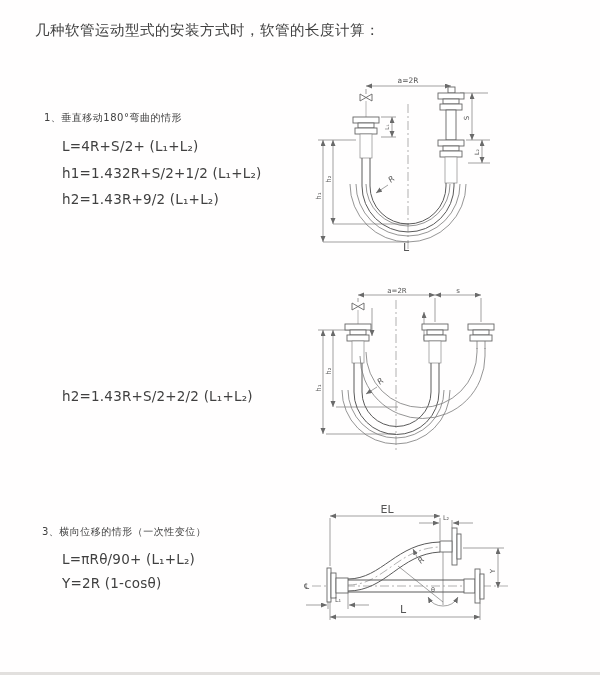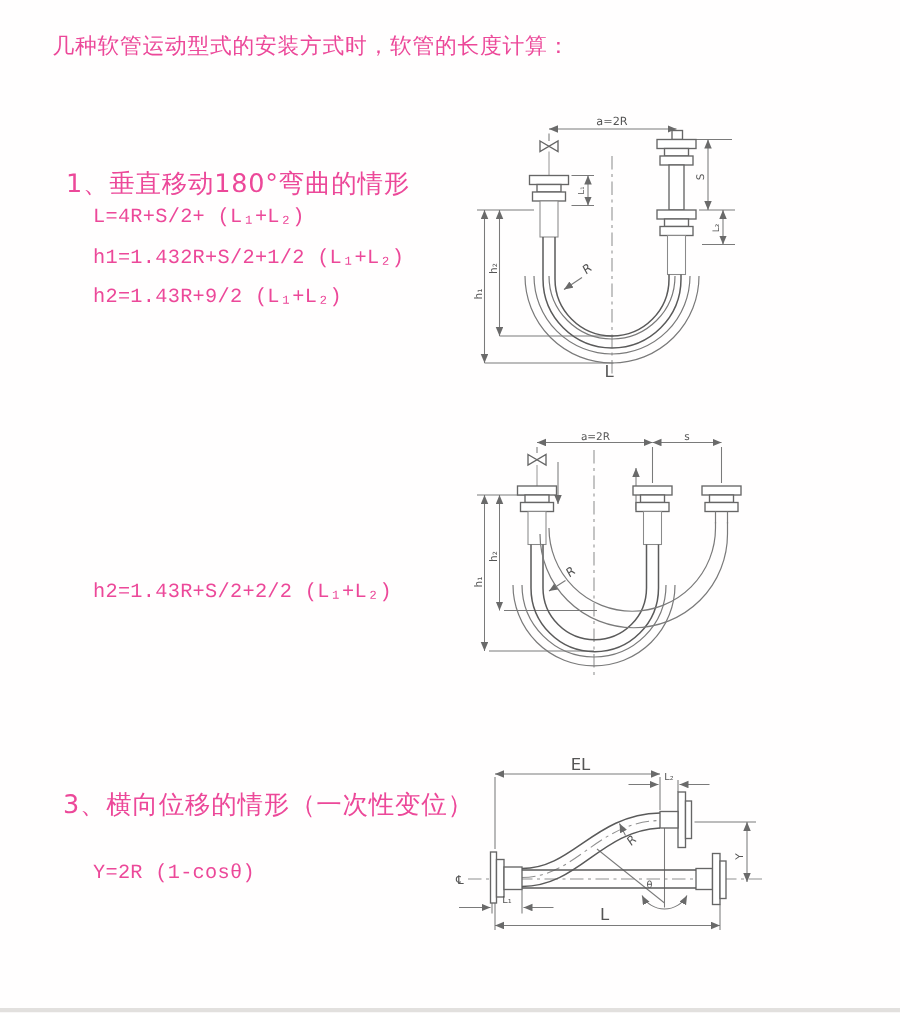--- a/index.html
+++ b/index.html
@@ -1,23 +1,23 @@
 <!DOCTYPE html>
 <html><head>
 <meta charset="utf-8">
 <style>
   html,body{margin:0;padding:0;background:#fff;}
   .page{
     position:relative;width:600px;height:675px;background:#fffefe;
-    font-family:"DejaVu Sans","Liberation Sans",sans-serif;color:#ec4899;
+    font-family:"DejaVu Sans","Liberation Sans",sans-serif;color:#404040;
     overflow:hidden;border-bottom:3px solid #e2e0de;box-sizing:border-box;
   }
   .title{position:absolute;left:35px;top:21px;font-size:14.5px;letter-spacing:.5px;}
-  .heading{position:absolute;font-size:17px;letter-spacing:.5px;white-space:nowrap;text-align:right;}
-  .formula{position:absolute;font-size:13.5px;white-space:nowrap;letter-spacing:.2px;font-family:Liberation Mono, monospace;}
+  .heading{position:absolute;font-size:10px;letter-spacing:.5px;white-space:nowrap;text-align:right;}
+  .formula{position:absolute;font-size:13.5px;white-space:nowrap;letter-spacing:.2px;}
   svg.diag{position:absolute;}
   svg.diag text{fill:#555;font-family:"DejaVu Sans","Liberation Sans",sans-serif;}
   .dim line, .dim path{stroke:#7a7a7a;stroke-width:.7;fill:none;}
   .thin{stroke:#8a8a8a;stroke-width:.6;fill:none;}
   .hose path, .hose line{stroke:#5a5a5a;stroke-width:1;fill:none;}
   .hose .alt{stroke:#7a7a7a;stroke-width:.8;}
   .fit rect{stroke:#666;stroke-width:.9;fill:#fff;}
   .fit .braid{stroke:#8a8a8a;stroke-width:.7;}
   .cline{stroke:#8f8f8f;stroke-width:.7;stroke-dasharray:9 3 2 3;fill:none;}
   .valve{stroke:#666;stroke-width:.9;fill:none;}
@@ -30,20 +30,21 @@
   <div class="title">几种软管运动型式的安装方式时，软管的长度计算：</div>
 
   <div class="heading" style="left:44px;top:111px">1、垂直移动180°弯曲的情形</div>
   <div class="formula" style="left:62px;top:138px">L=4R+S/2+ (L₁+L₂)</div>
   <div class="formula" style="left:62px;top:165px">h1=1.432R+S/2+1/2 (L₁+L₂)</div>
   <div class="formula" style="left:62px;top:191px">h2=1.43R+9/2 (L₁+L₂)</div>
 
   <div class="formula" style="left:62px;top:388px">h2=1.43R+S/2+2/2 (L₁+L₂)</div>
 
   <div class="heading" style="left:42px;top:525px">3、横向位移的情形（一次性变位）</div>
+  <div class="formula" style="left:62px;top:551px">L=πRθ/90+ (L₁+L₂)</div>
   <div class="formula" style="left:62px;top:575px">Y=2R (1-cosθ)</div>
 
   <svg class="diag" style="left:305px;top:72px" width="290" height="185" viewBox="305 72 290 185">
     <defs>
       <marker id="ar1" markerUnits="userSpaceOnUse" markerWidth="7" markerHeight="6" refX="6" refY="2.5" orient="auto-start-reverse">
         <path d="M0,0 L6,2.5 L0,5 Z" fill="#6a6a6a"></path>
       </marker>
       <pattern id="br1" width="3.5" height="3.5" patternUnits="userSpaceOnUse">
         <path d="M0,3.5 L3.5,0 M0,0 L3.5,3.5" stroke="#9a9a9a" stroke-width="0.5"></path>
       </pattern>

